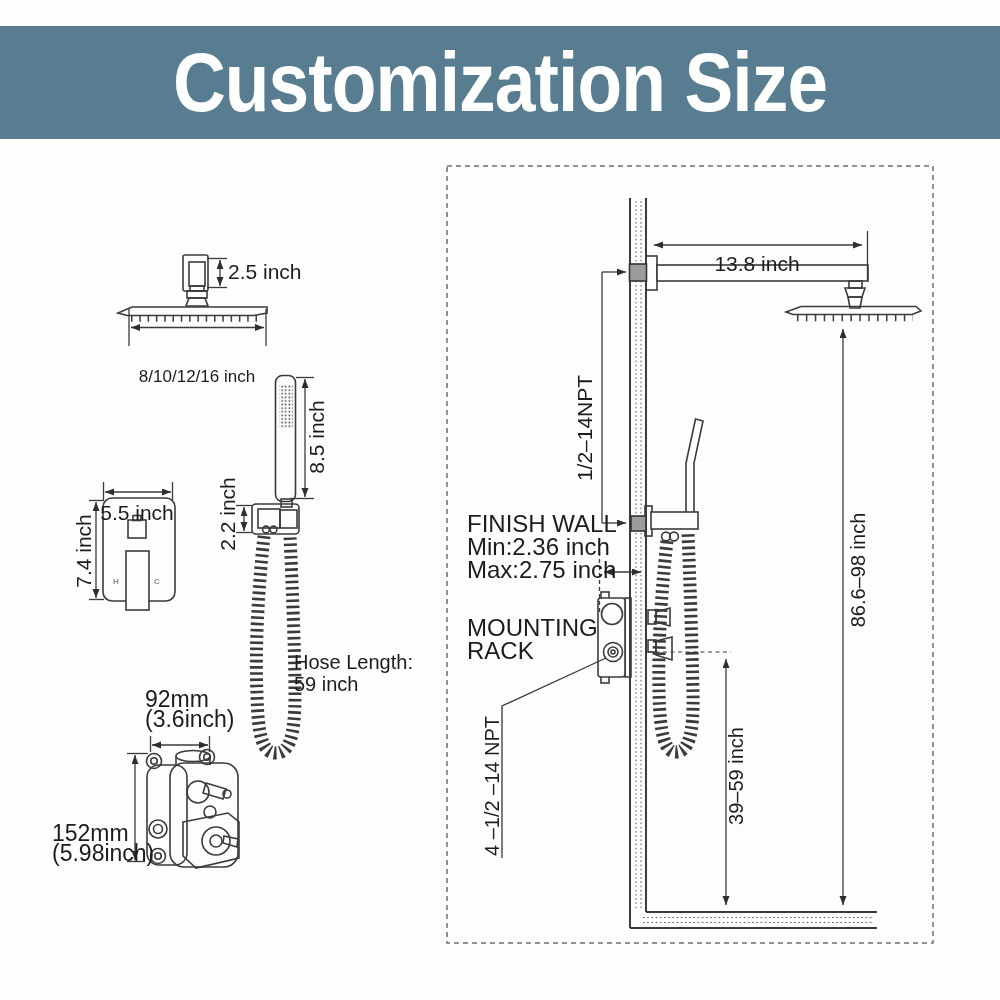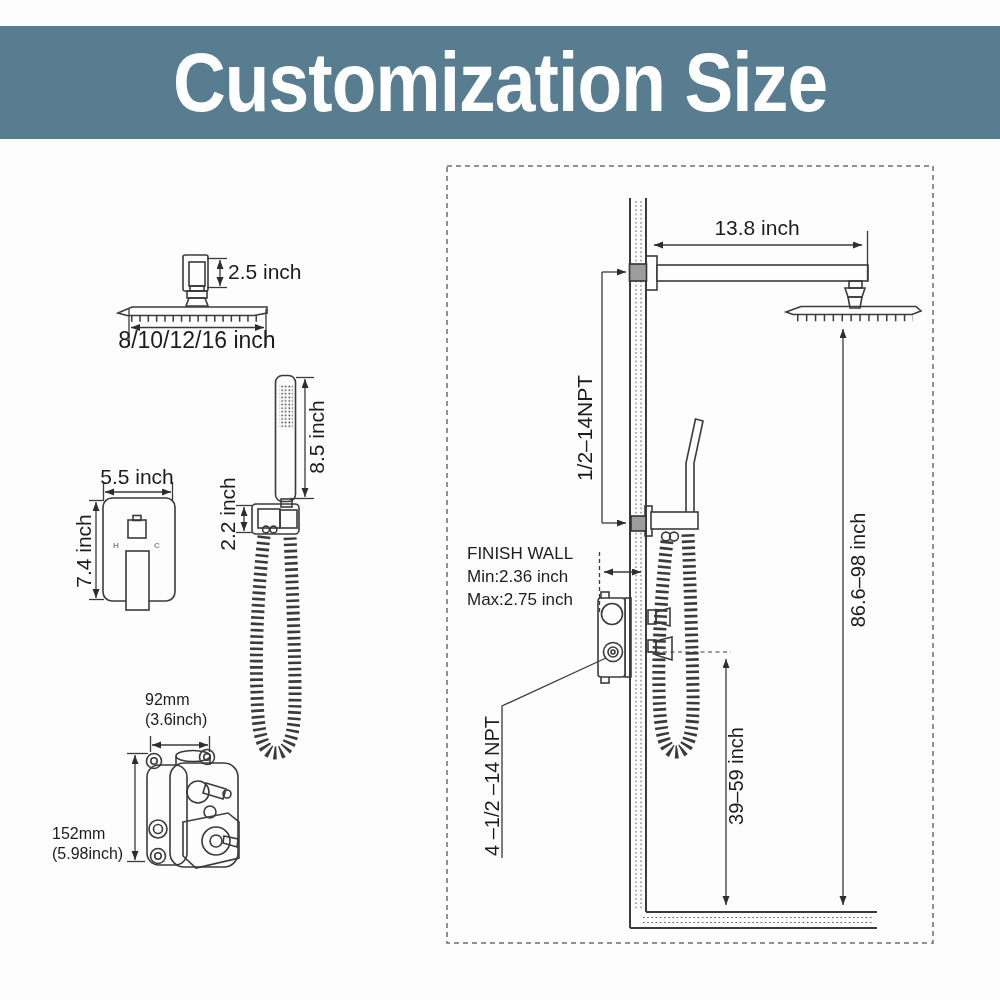--- a/index.html
+++ b/index.html
@@ -4,24 +4,24 @@
 <style>
   html,body{margin:0;padding:0;background:#fff;}
   #page{position:relative;width:1000px;height:1000px;background:#fdfdfd;overflow:hidden;
         font-family:"Liberation Sans",sans-serif;color:#1c1c1c;}
   #banner{position:absolute;left:0;top:0;width:1000px;height:113px;background:#587d90;
           display:flex;align-items:center;justify-content:center;margin-top:26px;}
   #banner .t{color:#ffffff;font-weight:bold;font-size:84px;white-space:nowrap;
              transform:scaleX(0.87);letter-spacing:-1px;}
   svg{position:absolute;left:0;top:0;}
   .lbl{position:absolute;white-space:nowrap;line-height:1.1;}
-  .cc{transform:translate(-50%,-50%);text-align:center;}
+  .cc{transform:translate(-50%,-50%);text-align:center;margin-top:36px;}
   .vc{transform:translate(-50%,-50%) rotate(-90deg);text-align:center;}
-  .fs21{font-size:21px;} .fs20{font-size:20px;} .fs17{font-size:23px;} .fs18{font-size:16px;}
-  .fs19{font-size:17px;margin-top:30px;}
+  .fs21{font-size:21px;} .fs20{font-size:20px;} .fs17{font-size:17px;} .fs18{font-size:23px;}
+  .fs19{font-size:24px;}
   .multi div{white-space:nowrap;}
   .tiny{font-size:8px;font-weight:bold;color:#8a8a8a;}
 </style>
 </head>
 <body>
 
 <div id="page">
 
   <div id="banner">
     <div class="t">Customization Size</div>
@@ -207,20 +207,24 @@
     </g>
   </svg>
 
   <div class="lbl fs21" style="left:228px;top:260px;text-align:center;">2.5 inch</div>
   <div class="lbl cc fs17" style="left:197px;top:341px;">8/10/12/16 inch</div>
   <div class="lbl vc fs21" style="left:317px;top:437px;">8.5 inch</div>
   <div class="lbl vc fs21" style="left:228px;top:514px;">2.2 inch</div>
   <div class="lbl cc fs21" style="left:137px;top:477px;text-align:right;">5.5 inch</div>
   <div class="lbl vc fs21" style="left:84px;top:551px;">7.4 inch</div>
 
+  <div class="lbl multi fs20" style="left:294px;top:651px;line-height:22px;">
+    <div>Hose Length:</div>
+    <div>59 inch</div>
+  </div>
 
   <div class="lbl multi fs18" style="left:145px;top:690px;line-height:19.5px;">
     <div>92mm</div>
     <div>(3.6inch)</div>
   </div>
 
   <div class="lbl multi fs18" style="left:52px;top:824px;line-height:19.5px;">
     <div>152mm</div>
     <div>(5.98inch)</div>
   </div>
@@ -229,19 +233,23 @@
   <div class="lbl cc tiny" style="left:157px;top:546px;">C</div>
 
   <div class="lbl vc fs21" style="left:585px;top:428px;">1/2–14NPT</div>
 
   <div class="lbl multi fs19" style="left:467px;top:512px;line-height:23px;">
     <div>FINISH WALL</div>
     <div>Min:2.36 inch</div>
     <div>Max:2.75 inch</div>
   </div>
 
+  <div class="lbl multi fs19" style="left:467px;top:616px;line-height:23px;">
+    <div>MOUNTING</div>
+    <div>RACK</div>
+  </div>
 
   <div class="lbl vc fs20" style="left:492px;top:786px;">4 –1/2 –14 NPT</div>
   <div class="lbl cc fs21" style="left:757px;top:228px;">13.8 inch</div>
   <div class="lbl vc fs20" style="left:858px;top:570px;">86.6–98 inch</div>
   <div class="lbl vc fs20" style="left:736px;top:776px;">39–59 inch</div>
 
 </div>
 
 </body></html>

